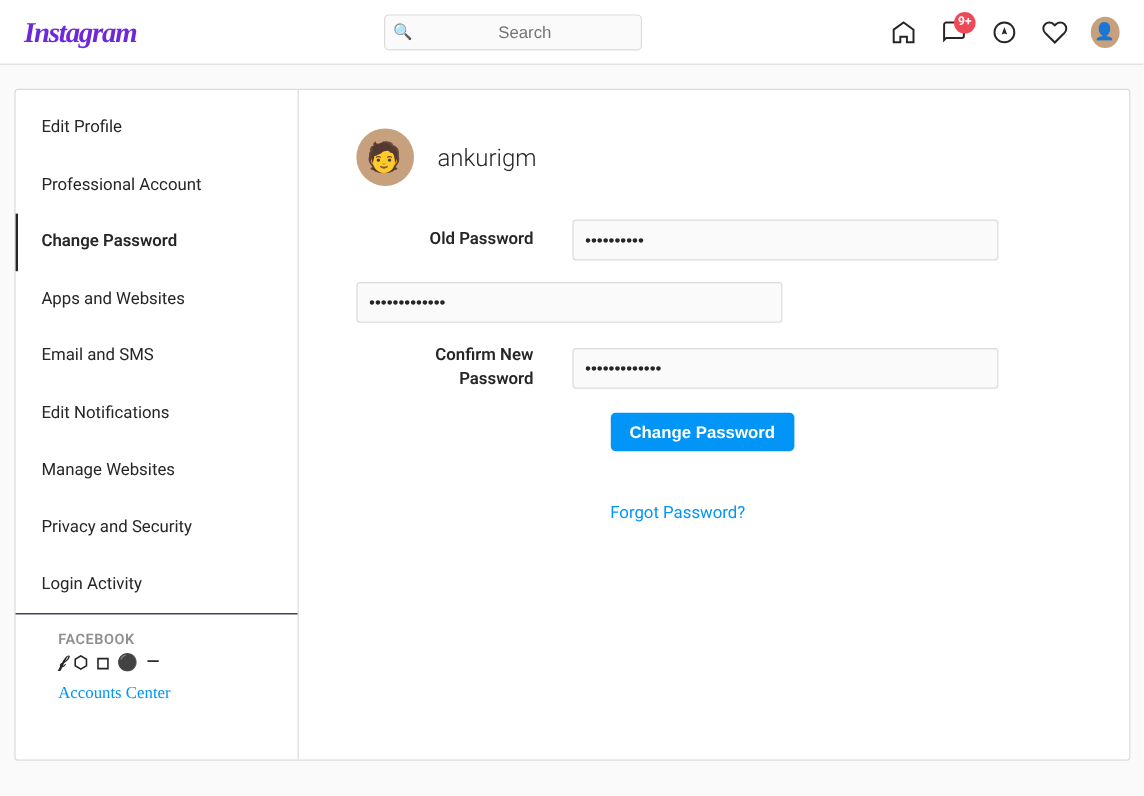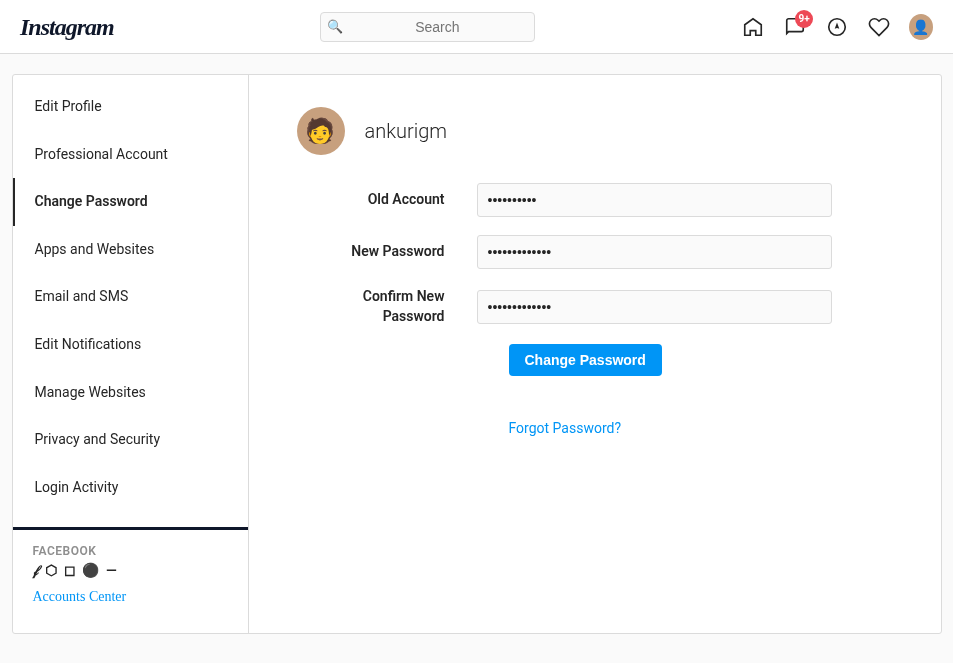--- a/index.html
+++ b/index.html
@@ -20,21 +20,21 @@
       justify-content: space-between;
       padding: 0 20px;
       position: sticky;
       top: 0;
       z-index: 10;
     }
     .topnav-logo {
       font-family: "Billabong", cursive;
       font-size: 26px;
       font-weight: 400;
-      color: #0f172a;
+      color: #6d28d9;
       letter-spacing: -1px;
     }
     .topnav-logo span {
       font-style: italic;
       font-family: Georgia, serif;
       font-size: 24px;
       font-weight: bold;
     }
     .topnav-search {
       flex: 1;
@@ -137,23 +137,22 @@
       font-size: 14px;
       color: #262626;
       position: relative;
       line-height: 1.4;
     }
     .sidebar-item.active {
       font-weight: 600;
       border-left: 2px solid #262626;
     }
     .sidebar-section {
-      margin-top: 16px;
-      padding: 14px 20px 8px;
-      border-top: 3px solid #0f172a;
+      padding: 14px 36px 8px;
+      border-top: 1px solid #0f172a;
     }
     .sidebar-section-title {
       font-size: 12px;
       font-weight: 600;
       color: #8e8e8e;
       text-transform: uppercase;
       letter-spacing: 0.5px;
       margin-bottom: 6px;
     }
     .sidebar-facebook-icons {
@@ -348,26 +347,25 @@
   </nav>
 
   <main class="content">
 
     <div class="profile-header">
       <div class="profile-avatar">🧑</div>
       <span class="profile-username">ankurigm</span>
     </div>
 
     <div class="form-group">
-      <label class="form-label">Old Account</label>
+      <label class="form-label">Old Password</label>
       <input type="password" class="form-input" value="••••••••••" style="">
     </div>
 
     <div class="form-group">
-      <label class="form-label">New Password</label>
       <input type="password" class="form-input" value="•••••••••••••" style="">
     </div>
 
     <div class="form-group">
       <label class="form-label">Confirm New<br>Password</label>
       <input type="password" class="form-input" value="•••••••••••••" style="">
     </div>
 
     <div class="form-actions">
       <button class="btn-change-password">Change Password</button>

